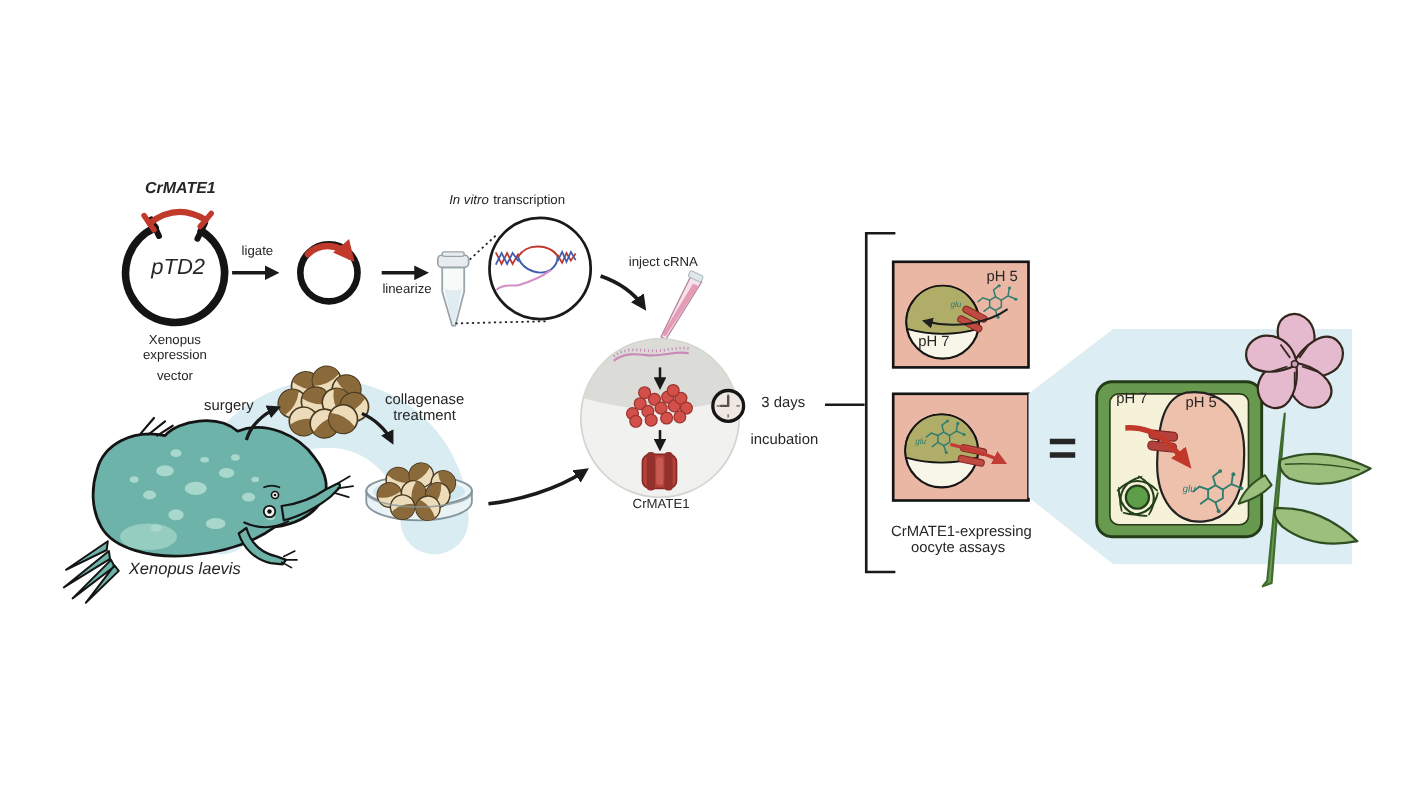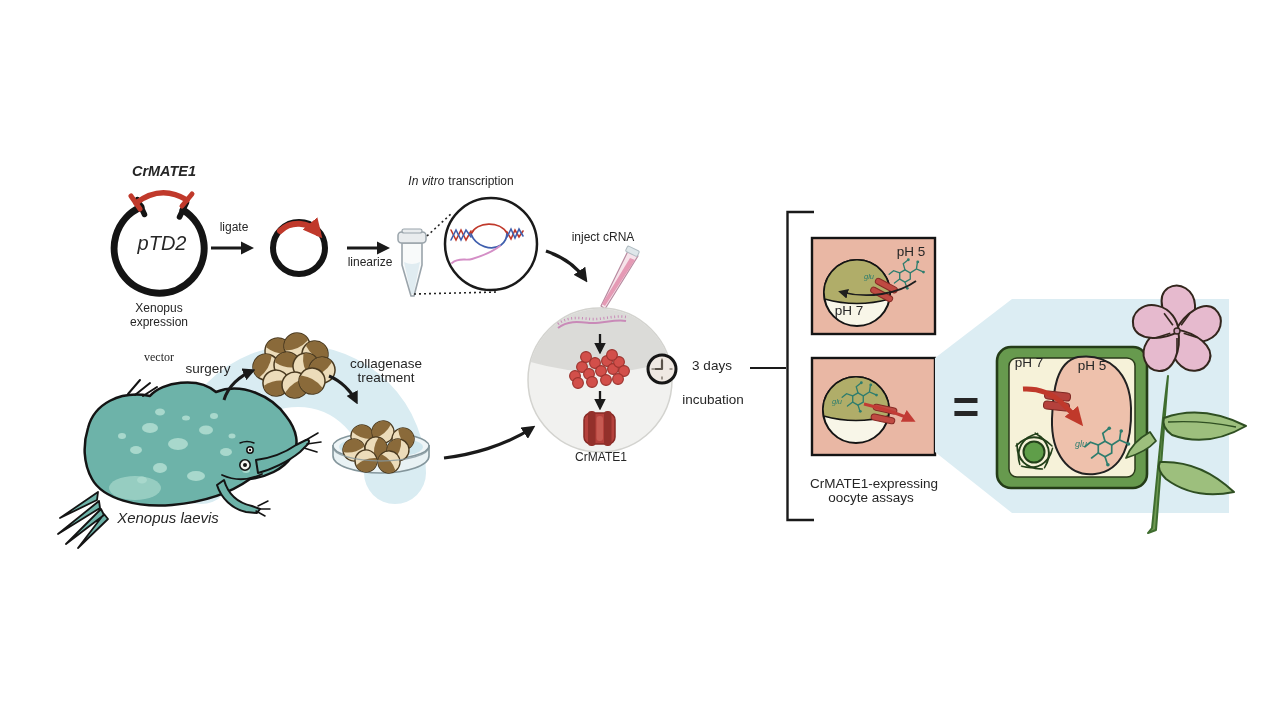--- a/index.html
+++ b/index.html
@@ -291,21 +291,21 @@
 
 <text x="869" y="279" font-size="7.5" font-style="italic" fill="var(--molecule_teal,#2e7d6e)" text-anchor="middle">glu</text>
 <text x="837" y="404" font-size="7.5" font-style="italic" fill="var(--molecule_teal,#2e7d6e)" text-anchor="middle">glu</text>
 <text x="1081" y="447" font-size="9" font-style="italic" fill="var(--molecule_teal,#2e7d6e)" text-anchor="middle">glu</text>
 </svg>
 
 <div class="lbl gene" style="left:164px;top:172px;">CrMATE1</div>
 <div class="lbl it" style="left:162px;top:243px;font-size:20px;">pTD2</div>
 <div class="lbl md" style="left:159px;top:309px;">Xenopus</div>
 <div class="lbl md" style="left:159px;top:323px;">expression</div>
-<div class="lbl md" style="left:159px;top:358px;font-family:Liberation Serif, serif;">vector</div>
+<div class="lbl md" style="left:159px;top:342px;">vector</div>
 <div class="lbl md" style="left:234px;top:228px;">ligate</div>
 <div class="lbl md" style="left:370px;top:229px;margin-top:34px;">linearize</div>
 <div class="lbl md" style="left:461px;top:182px;"><span class="it">In vitro</span><span class="gap">transcription</span></div>
 <div class="lbl md" style="left:603px;top:238px;">inject cRNA</div>
 <div class="lbl sm" style="left:712px;top:366px;">3 days</div>
 <div class="lbl sm" style="left:713px;top:400px;">incubation</div>
 <div class="lbl md" style="left:601px;top:458px;">CrMATE1</div>
 <div class="lbl sm" style="left:208px;top:369px;">surgery</div>
 <div class="lbl sm" style="left:386px;top:364px;">collagenase</div>
 <div class="lbl sm" style="left:386px;top:378px;">treatment</div>

